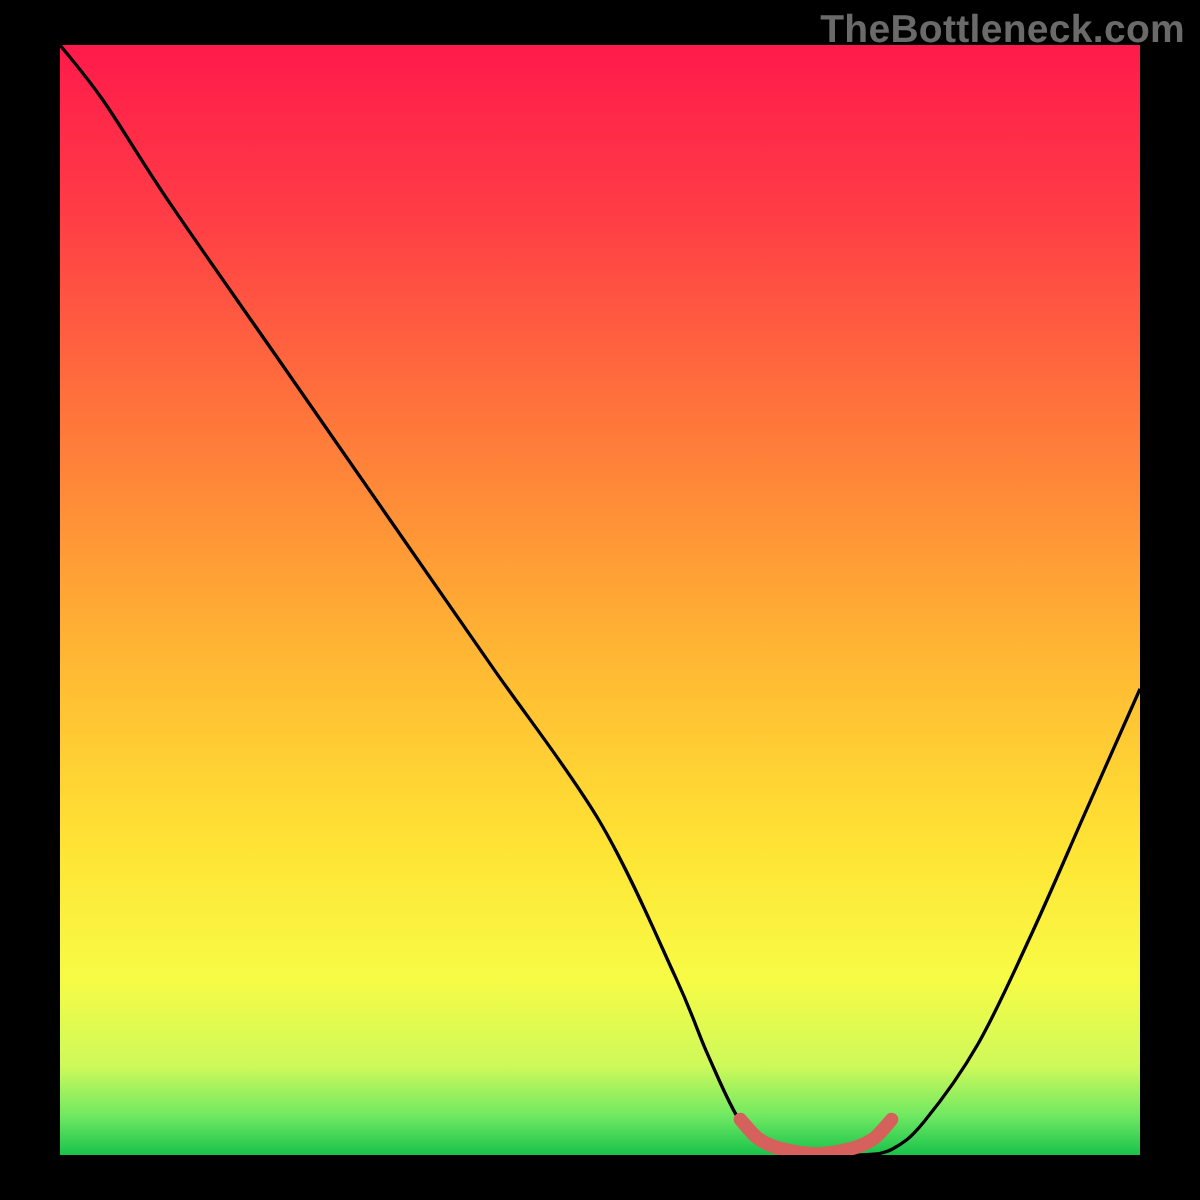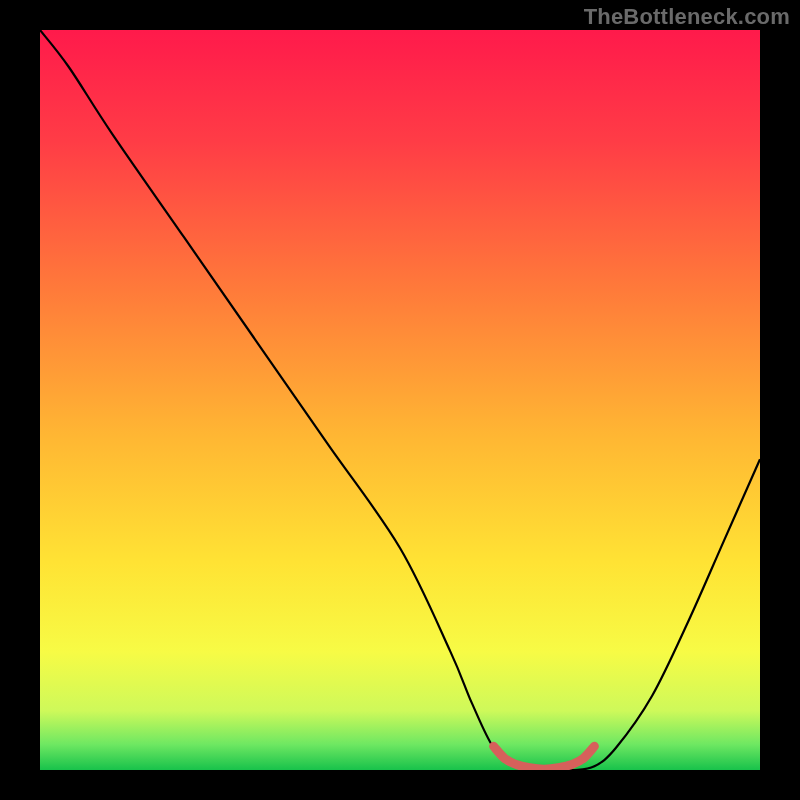--- a/index.html
+++ b/index.html
@@ -9,21 +9,21 @@
     height: 800px;
     background: #000;
     overflow: hidden;
     font-family: Arial, Helvetica, sans-serif;
   }
   .watermark {
     position: absolute;
     top: 4px;
     right: 10px;
     color: #6a6a6a;
-    font-size: 22px;
+    font-size: 26px;
     font-weight: 600;
     letter-spacing: 0.2px;
     z-index: 5;
   }
   .frame {
     position: absolute;
     left: 40px;
     top: 30px;
     width: 720px;
     height: 740px;

